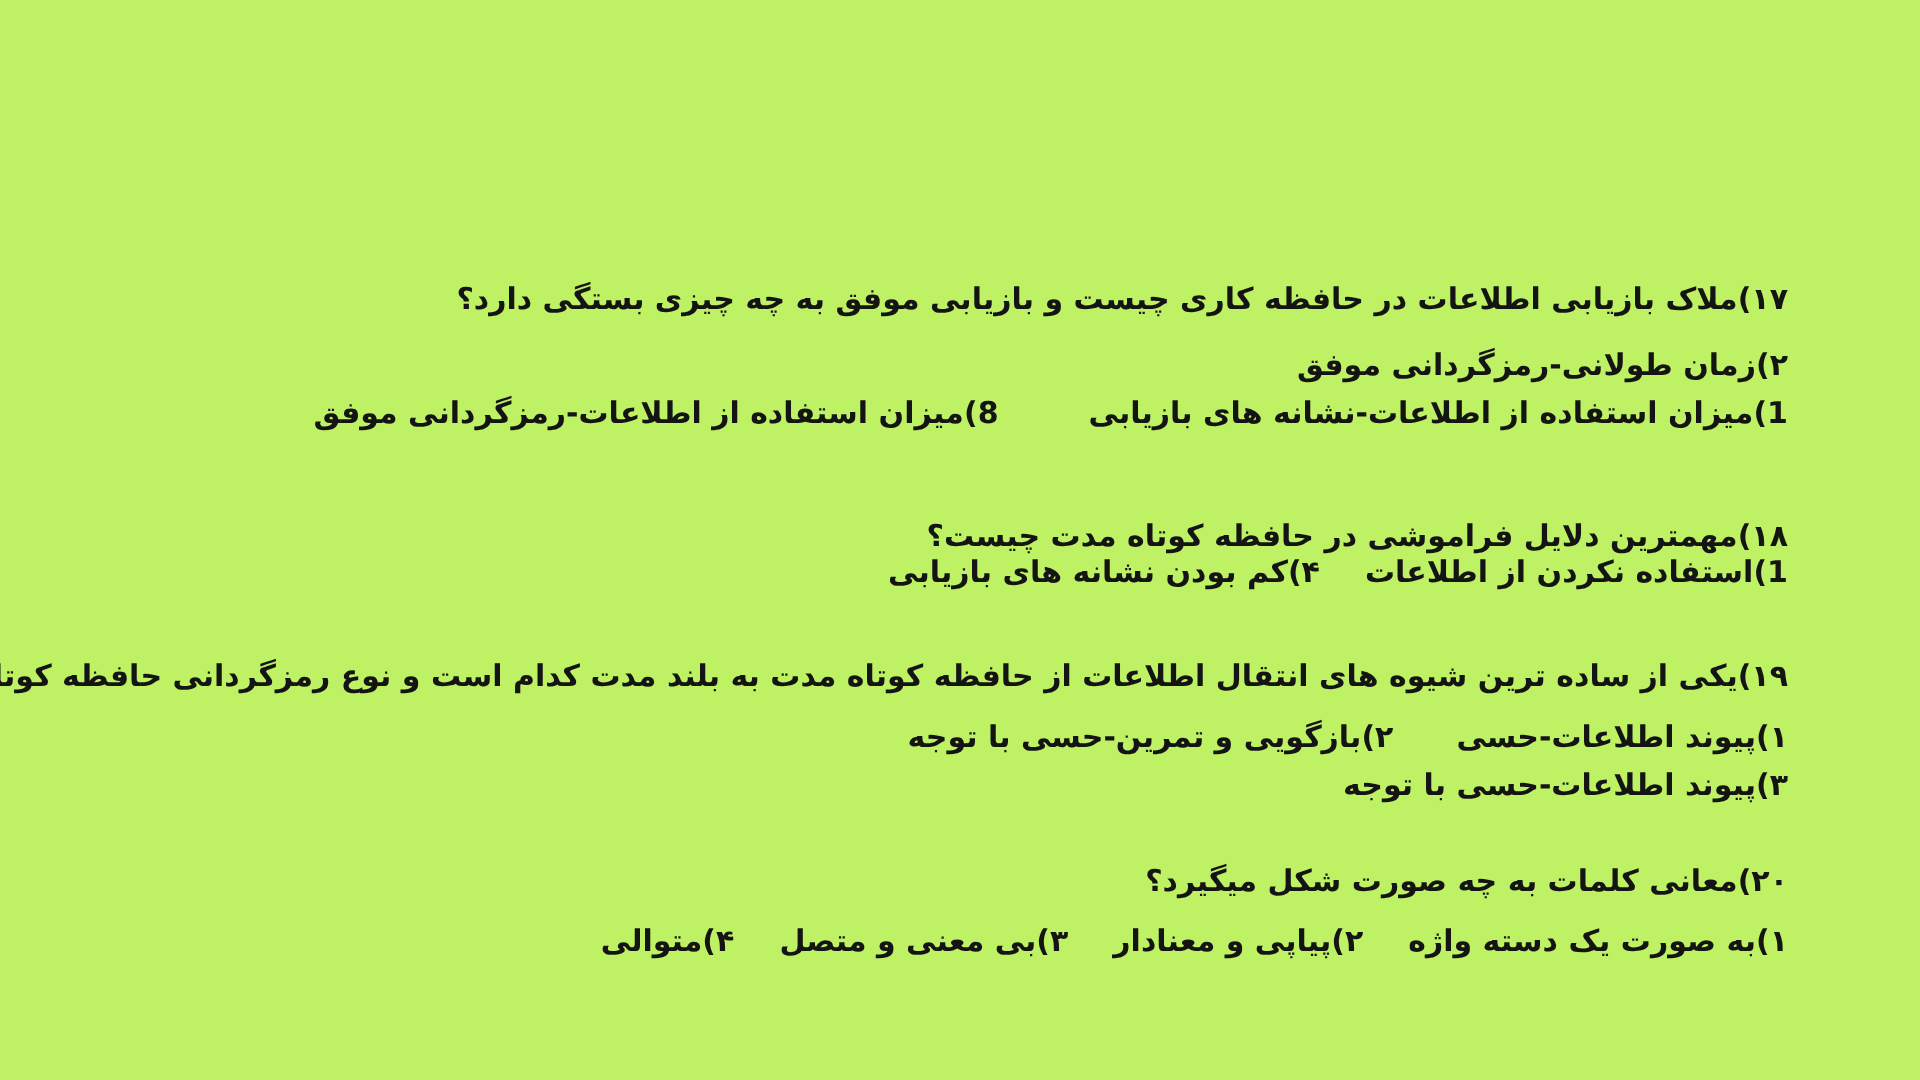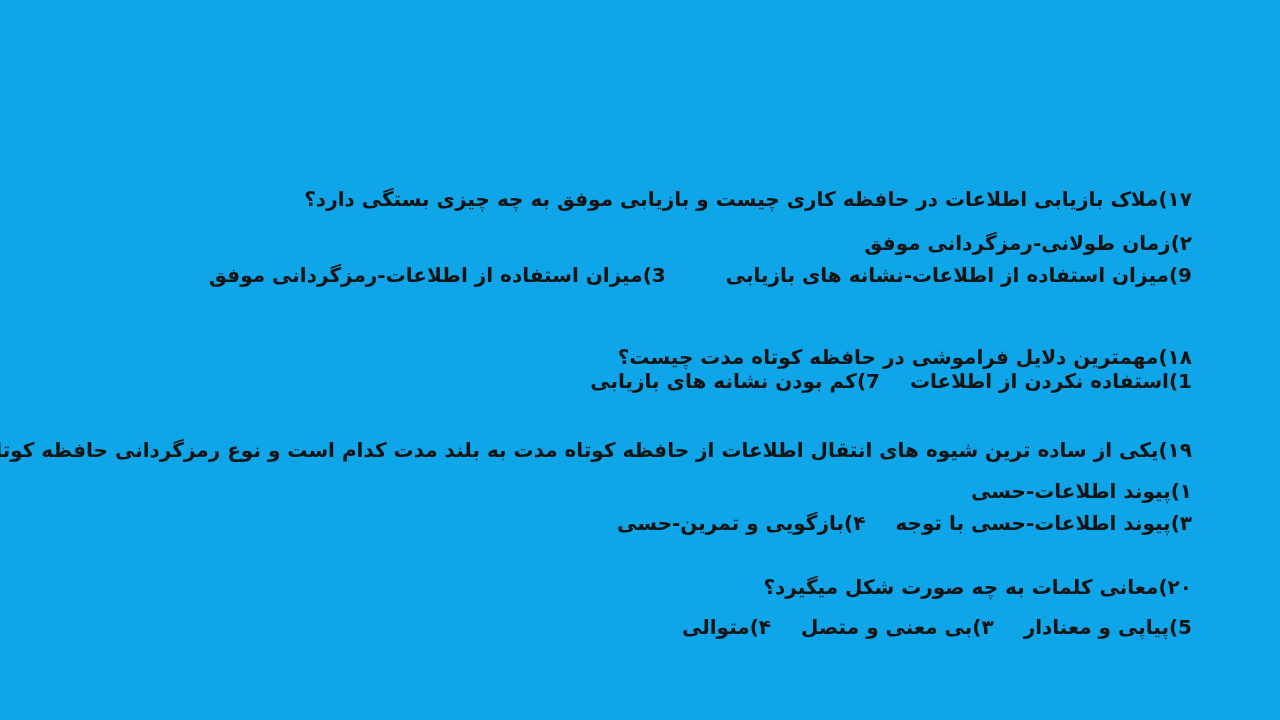--- a/index.html
+++ b/index.html
@@ -1,20 +1,20 @@
 <!DOCTYPE html>
 <html lang="fa" dir="rtl"><head>
 <meta charset="utf-8">
 <style>
   html, body { margin: 0; padding: 0; }
   .page {
     position: relative;
     width: 1280px;
     height: 720px;
-    background: #0ea5e9;
+    background: #bef264;
     overflow: hidden;
     direction: rtl;
     font-family: "DejaVu Sans", sans-serif;
     font-weight: bold;
     font-size: 20px;
     color: #141414;
   }
   .line {
     position: absolute;
     right: 88px;
@@ -36,39 +36,40 @@
 </head>
 <body>
 
 <div class="page">
 
   <div class="line" style="top:186px">۱۷)ملاک بازیابی اطلاعات در حافظه کاری چیست و بازیابی موفق به چه چیزی بستگی دارد؟</div>
   <div class="line options-row gap-xl" style="top:230px">
     <span>۲)زمان طولانی-رمزگردانی موفق</span>
   </div>
   <div class="line options-row gap-lg" style="top:262px">
-    <span>9)میزان استفاده از اطلاعات-نشانه های بازیابی</span>
-    <span>3)میزان استفاده از اطلاعات-رمزگردانی موفق</span>
+    <span>1)میزان استفاده از اطلاعات-نشانه های بازیابی</span>
+    <span>8)میزان استفاده از اطلاعات-رمزگردانی موفق</span>
   </div>
 
   <div class="line" style="top:344px">۱۸)مهمترین دلایل فراموشی در حافظه کوتاه مدت چیست؟</div>
   <div class="line options-row gap-sm" style="top:368px">
     <span>1)استفاده نکردن از اطلاعات</span>
-    <span>7)کم بودن نشانه های بازیابی</span>
+    <span>۴)کم بودن نشانه های بازیابی</span>
   </div>
 
   <div class="line" style="top:437px">۱۹)یکی از ساده ترین شیوه های انتقال اطلاعات از حافظه کوتاه مدت به بلند مدت کدام است و نوع رمزگردانی حافظه کوتاه مدت چیست؟</div>
   <div class="line options-row gap-md" style="top:478px">
     <span>۱)پیوند اطلاعات-حسی</span>
+    <span>۲)بازگویی و تمرین-حسی با توجه</span>
   </div>
   <div class="line options-row gap-sm" style="top:510px">
     <span>۳)پیوند اطلاعات-حسی با توجه</span>
-    <span>۴)بازگویی و تمرین-حسی</span>
   </div>
 
   <div class="line" style="top:574px">۲۰)معانی کلمات به چه صورت شکل میگیرد؟</div>
   <div class="line options-row gap-sm" style="top:614px">
-    <span>5)پیاپی و معنادار</span>
+    <span>۱)به صورت یک دسته واژه</span>
+    <span>۲)پیاپی و معنادار</span>
     <span>۳)بی معنی و متصل</span>
     <span>۴)متوالی</span>
   </div>
 
 </div>
 
 </body></html>

